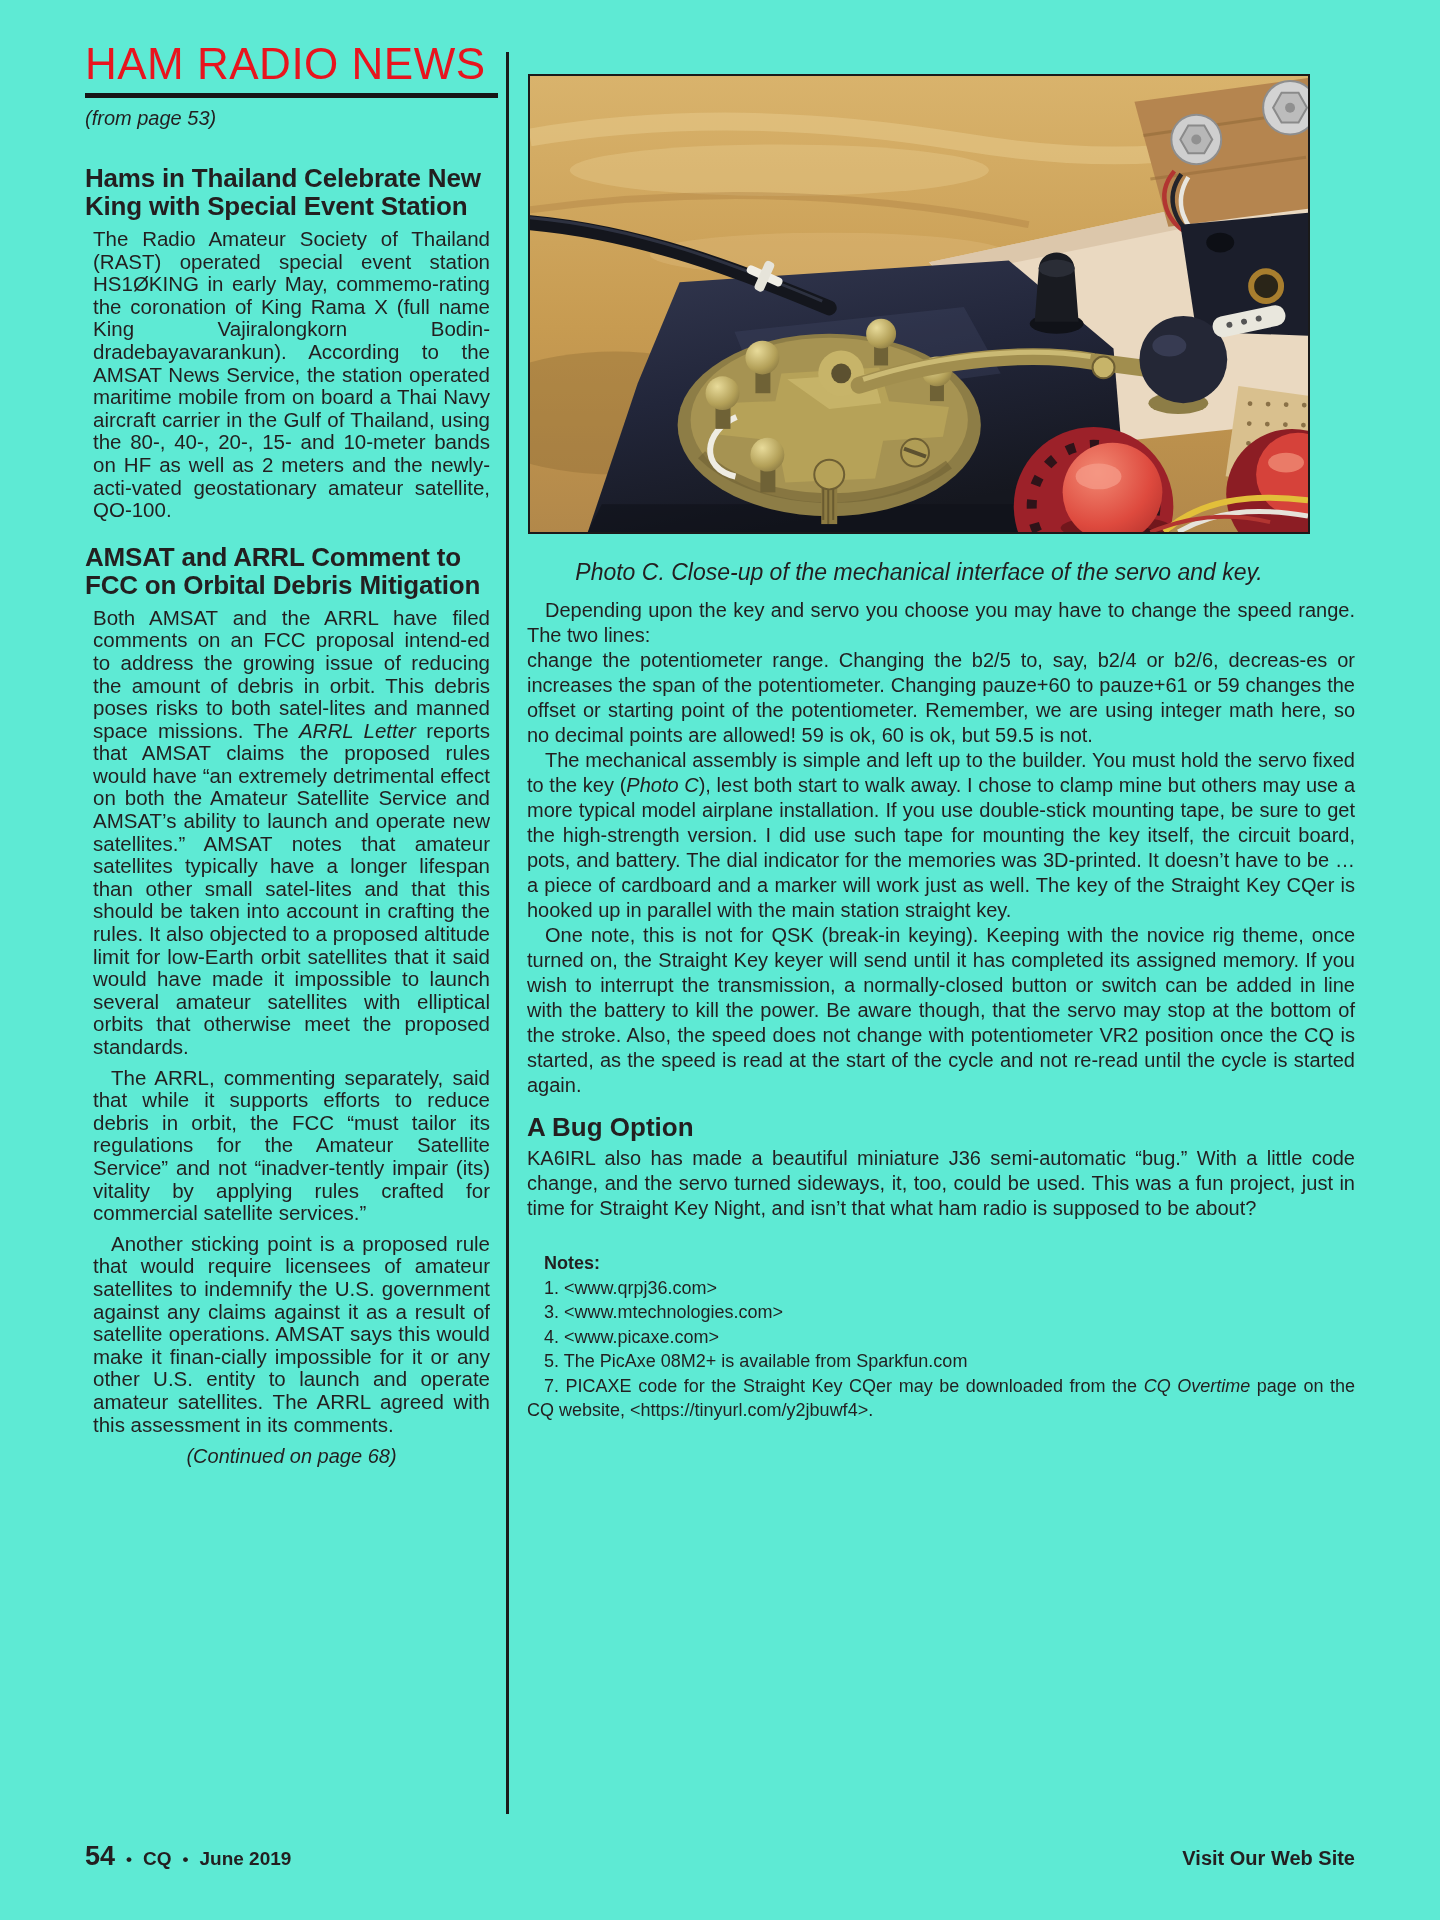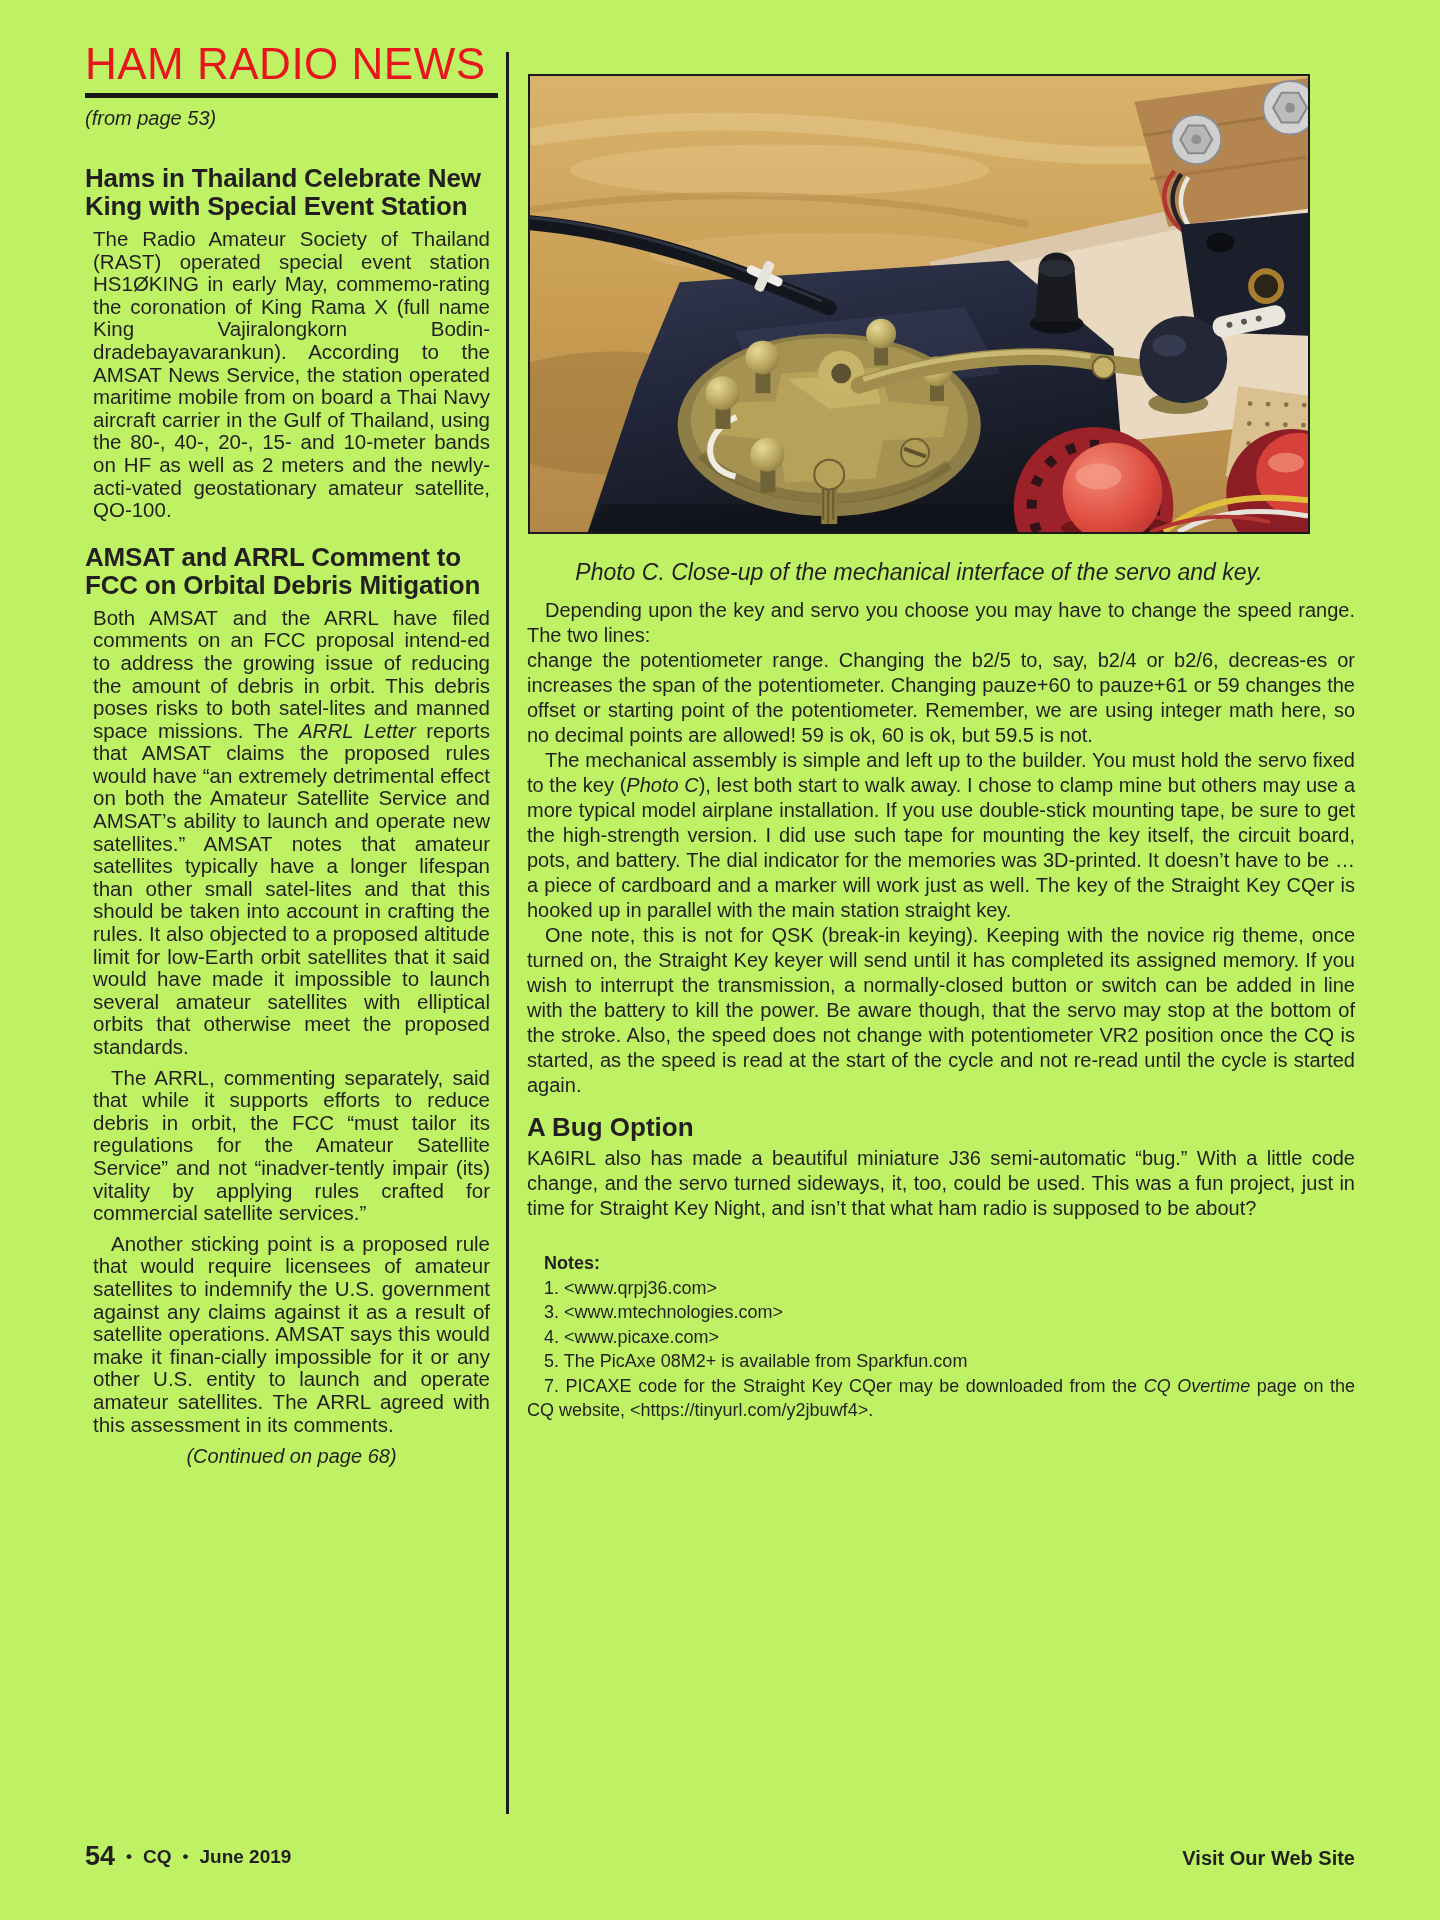--- a/index.html
+++ b/index.html
@@ -1,17 +1,17 @@
 <!DOCTYPE html>
 <html><head>
 <meta charset="utf-8">
 <style>
   html,body { margin:0; padding:0; background:#ffffff; }
   .page {
-    position:relative; width:1440px; height:1920px; background:#bef264;
+    position:relative; width:1440px; height:1920px; background:#5eead4;
     font-family:"Liberation Sans", sans-serif; color:#231f20; overflow:hidden;
   }
 
   
   .left-col { position:absolute; left:85px; top:42px; width:413px; }
   .section-title {
     margin:0; font-weight:normal; font-size:44px; line-height:44px;
     letter-spacing:0.5px; color:#e8141e; white-space:nowrap;
   }
   .title-rule { height:5px; background:#161616; margin:7px 0 9px 0; }
@@ -39,21 +39,21 @@
   .notes { margin-top:30px; font-size:18px; line-height:24.5px; }
   .notes-label { font-weight:bold; margin-left:17px; }
   .note-item { margin-left:17px; }
   .note-7 { margin-left:0; text-indent:17px; text-align:justify; }
 
   
   .footer {
     position:absolute; left:85px; top:1843px; width:1270px;
     display:flex; justify-content:space-between; align-items:baseline;
   }
-  .footer-left { display:flex; align-items:center; gap:11px; font-weight:bold; }
+  .footer-left { display:flex; align-items:flex-end; gap:11px; font-weight:bold; }
   .page-number { font-size:27px; line-height:27px; }
   .footer-bullet { font-size:17px; }
   .footer-mag, .footer-issue { font-size:19px; }
   .footer-right { font-weight:bold; font-size:20px; }
   i { font-style:italic; }
 </style>
 </head>
 <body>
 
 <div class="page">

